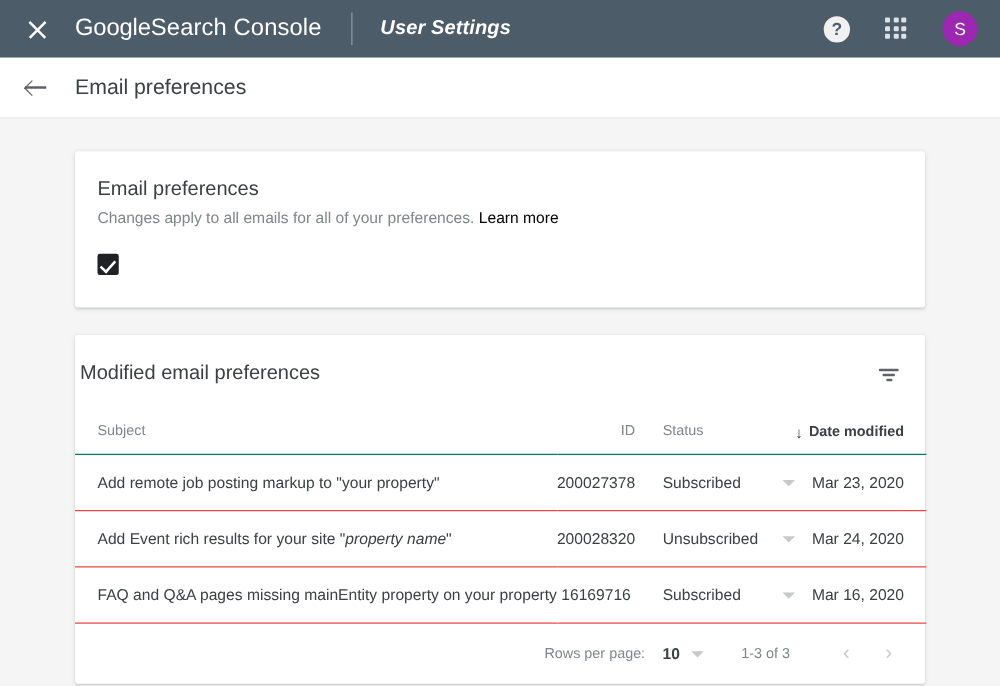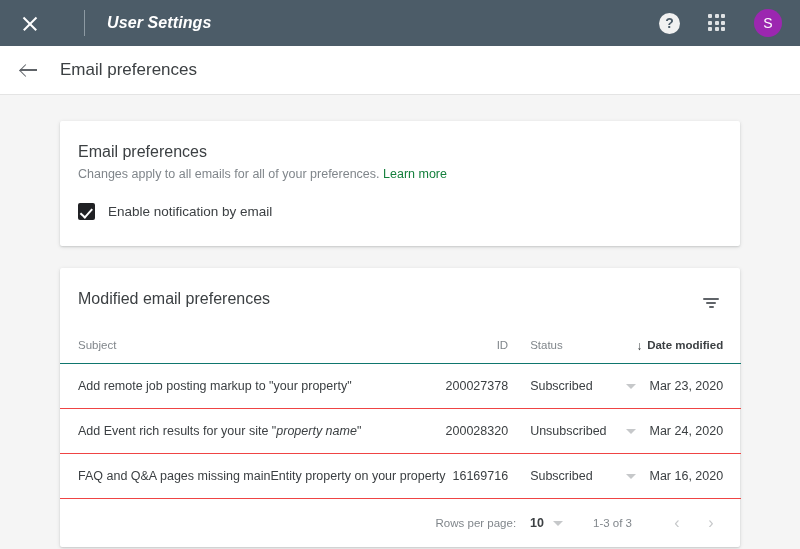--- a/index.html
+++ b/index.html
@@ -160,21 +160,21 @@
     color: #3c4043;
     font-weight: 400;
     margin-bottom: 6px;
   }
   .card-sub {
     font-size: 12.5px;
     color: #80868b;
     margin-bottom: 22px;
   }
   .card-sub a {
-    color: #15803d;
+    color: #000000;
     text-decoration: none;
   }
   .checkrow {
     display: flex;
     align-items: center;
     cursor: pointer;
   }
   .checkbox {
     width: 17px; height: 17px;
     background: #202124;
@@ -194,23 +194,23 @@
   }
   .checkrow-label {
     font-size: 13.5px;
     color: #3c4043;
   }
 
   
   .card-table { padding-bottom: 0; }
   .table-head {
     display: flex;
-    align-items: center;
+    align-items: flex-start;
     justify-content: space-between;
-    padding: 22px 20px 0 18px;
+    padding: 22px 20px 0 4px;
   }
   .filter-icon {
     width: 18px; height: 18px;
     display: flex;
     flex-direction: column;
     align-items: center;
     justify-content: center;
     gap: 2.5px;
     cursor: pointer;
     padding-top: 2px;
@@ -248,21 +248,21 @@
 
   tbody td {
     font-size: 12.5px;
     color: #3c4043;
     padding: 15px 0;
     border-bottom: 1px solid #ef4444;
     white-space: nowrap;
   }
   td.col-subject { padding-left: 18px; }
   td.col-subject i { font-style: italic; }
-  td.col-id      { text-align: right; }
+  td.col-id      { text-align: center; }
   td.col-status  { padding-left: 22px; position: relative; }
   td.col-date    { text-align: right; padding-right: 18px; }
 
   .status-cell {
     display: flex;
     align-items: center;
     justify-content: space-between;
     width: 106px;
     cursor: pointer;
   }
@@ -310,20 +310,23 @@
     line-height: 1;
     user-select: none;
   }
   .pager .nav-btn + .nav-btn { margin-left: 12px; }
 </style>
 </head>
 <body>
 
 <div class="appbar">
   <div class="close-x"></div>
+  <div class="brand">
+    <span class="g">Google</span><span class="sc">Search Console</span>
+  </div>
   <div class="vdivide"></div>
   <div class="page-kind">User Settings</div>
   <div class="appbar-right">
     <div class="help-icon">?</div>
     <div class="apps-icon">
       <i></i>
         <i></i>
         <i></i>
         <i></i>
         <i></i>
@@ -344,21 +347,20 @@
 <div class="content">
 
   <div class="card card-prefs">
     <div class="card-title">Email preferences</div>
     <div class="card-sub">
       <span>Changes apply to all emails for all of your preferences.</span>
       <a href="#">Learn more</a>
     </div>
     <div class="checkrow">
       <div class="checkbox"></div>
-      <div class="checkrow-label">Enable notification by email</div>
     </div>
   </div>
 
   <div class="card card-table">
     <div class="table-head">
       <div class="card-title">Modified email preferences</div>
       <div class="filter-icon">
           <i></i>
           <i></i>
           <i></i>

